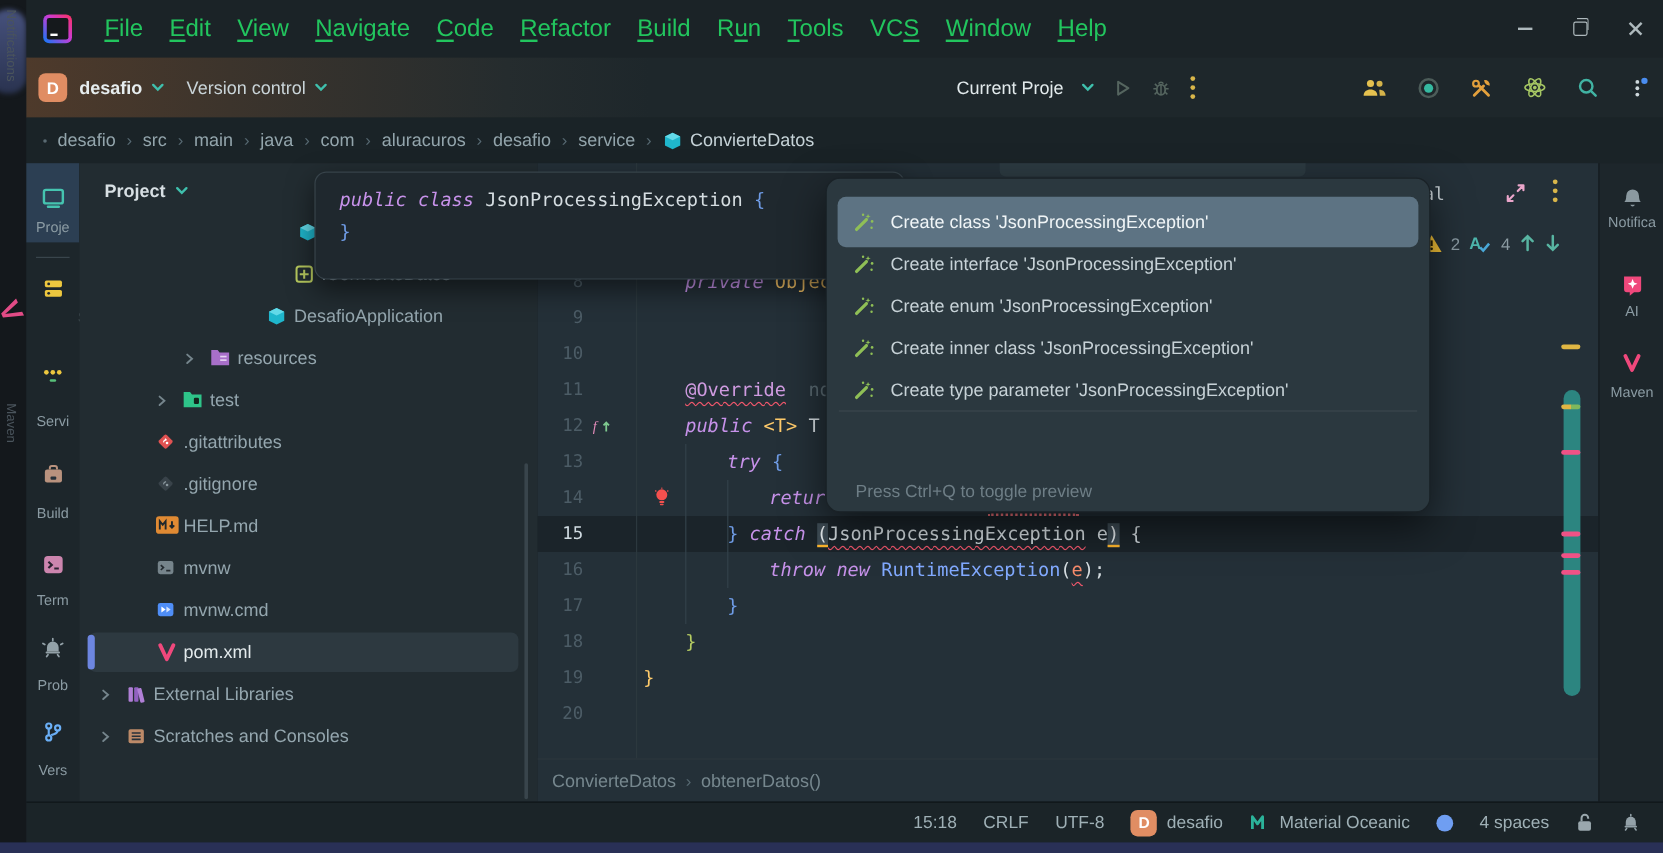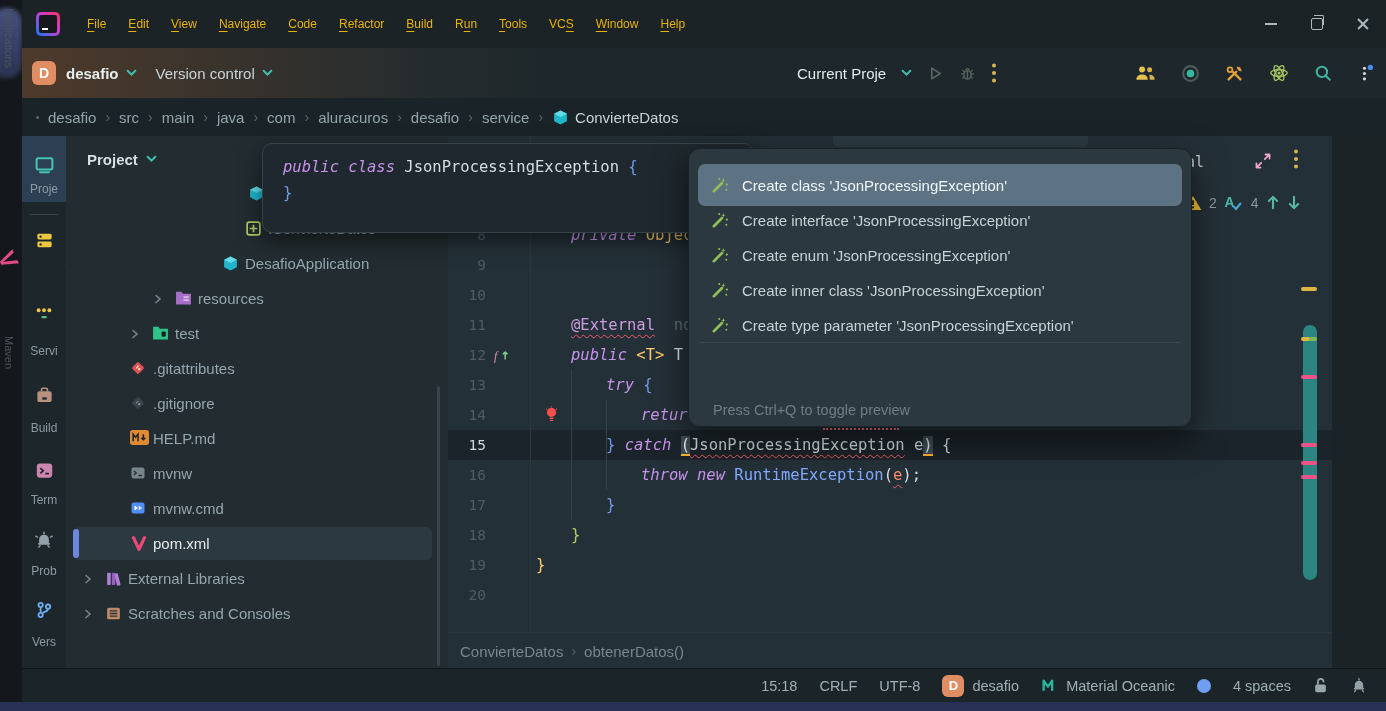--- a/index.html
+++ b/index.html
@@ -18,21 +18,21 @@
   .edge .mark{position:absolute;left:0;top:246px;color:#e24b86;font-size:24px;font-weight:bold;
               transform:rotate(65deg)}
 
   
   .titlebar{left:22px;top:0;width:1364px;height:48px;background:#1b2327;display:flex;align-items:center;z-index:2}
   .logo{width:24px;height:24px;margin-left:14px;border-radius:5px;position:relative;
         background:linear-gradient(225deg,#fe315d 0%,#cb3bd4 45%,#087cfa 100%)}
   .logo i{position:absolute;left:3px;top:3px;right:3px;bottom:3px;background:#15191c;border-radius:2px}
   .logo b{position:absolute;left:6px;bottom:6px;width:6px;height:2px;background:#fff}
   .menus{display:flex;margin-left:16px}
-  .menu-item{padding:0 11px;font-size:12px;color:#eab308;line-height:48px;cursor:default}
+  .menu-item{padding:0 11px;font-size:20px;color:#22c55e;line-height:48px;cursor:default}
   .menu-item u{text-underline-offset:3px}
   .wctrl{margin-left:auto;display:flex;height:48px}
   .wcell{width:46px;height:48px;display:flex;align-items:center;justify-content:center}
   .wmin{width:12px;height:2px;background:#aeb9bd}
   .wmax{width:10px;height:10px;border:1.5px solid #aeb9bd;border-radius:2px;position:relative}
   .wmax:before{content:"";position:absolute;left:2px;top:-4px;width:9px;height:9px;border:1.5px solid #aeb9bd;
                border-left:none;border-bottom:none;border-radius:0 2px 0 0}
   .wclose{position:relative;width:14px;height:14px}
   .wclose:before,.wclose:after{content:"";position:absolute;left:0;top:6px;width:14px;height:1.8px;background:#aeb9bd}
   .wclose:before{transform:rotate(45deg)}.wclose:after{transform:rotate(-45deg)}
@@ -530,21 +530,21 @@
   </div>
 
   <div class="abs editor">
     <div class="tabrest"></div>
     <div id="lines">
         <div class="ln mono" style="top: 84px;">8</div>
         <div class="cline mono" style="top: 84px; left: 123px;"><span class="seg kw">private </span><span class="seg type">Objec</span></div>
         <div class="ln mono" style="top: 114px;">9</div>
         <div class="ln mono" style="top: 144px;">10</div>
         <div class="ln mono" style="top: 174px;">11</div>
-        <div class="cline mono" style="top: 174px; left: 123px;"><span class="seg anno err">@External</span><span class="seg hint">  no u</span></div>
+        <div class="cline mono" style="top: 174px; left: 123px;"><span class="seg anno err">@Override</span><span class="seg hint">  no u</span></div>
         <div class="ln mono" style="top: 204px;">12</div>
         <span class="abs" style="left: 46px; top: 211px;">
           <svg width="16" height="16" viewBox="0 0 16 16">
             <text x="0" y="12.5" font-size="12" font-style="italic" fill="#e08bb8" font-family="serif">f</text>
             <path d="M11.2 12.5 V5.2 M8.9 7.4 L11.2 5.1 l2.3 2.3" stroke="#7ec98f" stroke-width="1.5" fill="none"></path>
           </svg>
         </span>
         <div class="cline mono" style="top: 204px; left: 123px;"><span class="seg kw">public </span><span class="seg type">&lt;T&gt;</span><span class="seg plain"> T </span></div>
         <div class="ln mono" style="top: 234px;">13</div>
         <div class="cline mono" style="top: 234px; left: 158px;"><span class="seg kw">try </span><span class="seg brace-b">{</span></div>
@@ -626,20 +626,48 @@
         <div class="smark" style="top: 339px; background: rgb(239, 82, 134);"></div>
       </div>
     <div class="esep"></div>
     <div class="ebread" id="ebread">
         <span>ConvierteDatos</span>
         <span class="psep">›</span>
         <span>obtenerDatos()</span>
       </div>
   </div>
 
+  <div class="abs stripeR" id="stripeR">
+      <div class="stripe-item">
+        <div class="sicon" style="top: 20px;">
+          <svg width="19" height="19" viewBox="0 0 16 16">
+            <path d="M8 1.6 a4.5 4.5 0 0 1 4.5 4.5 c0 2.9.8 3.7 1.4 4.3 H2.1 c.6-.6 1.4-1.4 1.4-4.3 A4.5 4.5 0 0 1 8 1.6 Z" fill="#8b99a0"></path>
+            <path d="M6.4 12.4 a1.7 1.7 0 0 0 3.2 0 z" fill="#8b99a0"></path>
+          </svg>
+        </div>
+        <div class="slabel" style="top: 42px;">Notifica</div>
+      </div>
+      <div class="stripe-item">
+        <div class="sicon" style="top: 92px;">
+          <svg width="19" height="19" viewBox="0 0 16 16">
+            <path d="M2 2 h12 v9 a2 2 0 0 1-2 2 H9 l-3 2.6 V13 H4 a2 2 0 0 1-2-2 Z" fill="#f0487c"></path>
+            <path d="M8 3.8 l1 2.4 2.4 1 -2.4 1 -1 2.4 -1-2.4 -2.4-1 2.4-1 z" fill="#fff"></path>
+          </svg>
+        </div>
+        <div class="slabel" style="top: 116px;">AI</div>
+      </div>
+      <div class="stripe-item">
+        <div class="sicon" style="top: 158px;">
+          <svg width="18" height="17" viewBox="0 0 16 16">
+            <path d="M2.8 2.5 L8 13.5 L13.2 2.5" fill="none" stroke="#f0487c" stroke-width="3" stroke-linecap="round" stroke-linejoin="round"></path>
+          </svg>
+        </div>
+        <div class="slabel" style="top: 184px;">Maven</div>
+      </div>
+    </div>
 
   <div class="abs tooltip mono">
     <div id="tip1"><span class="seg kw">public class </span><span class="seg plain">JsonProcessingException </span><span class="seg brace-b">{</span></div>
     <div class="seg brace-b">}</div>
   </div>
 
   <div class="abs popup" id="popup">
     <div class="pfoot">Press Ctrl+Q to toggle preview</div>
   <div class="pitem selected" style="top: 15px;">
         <div class="pselbg"></div>

